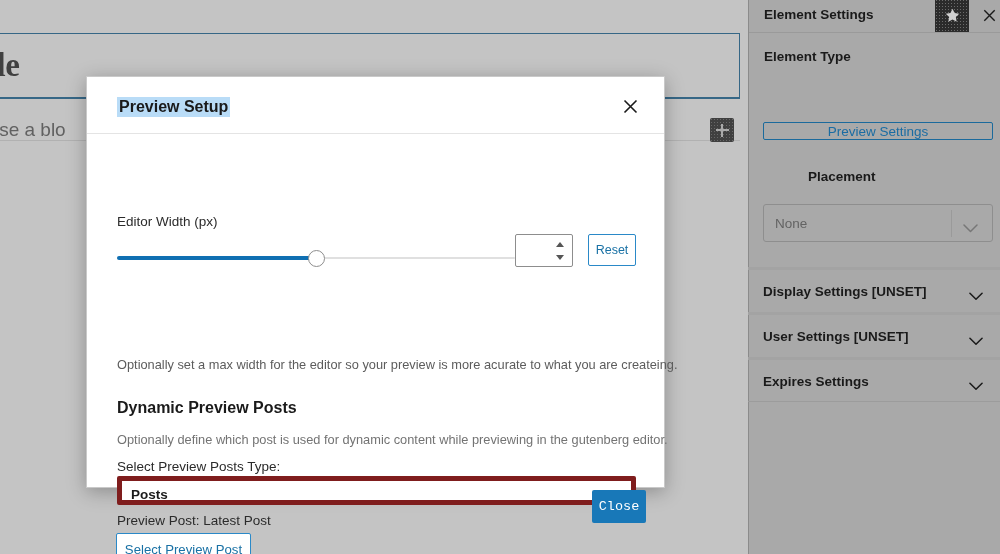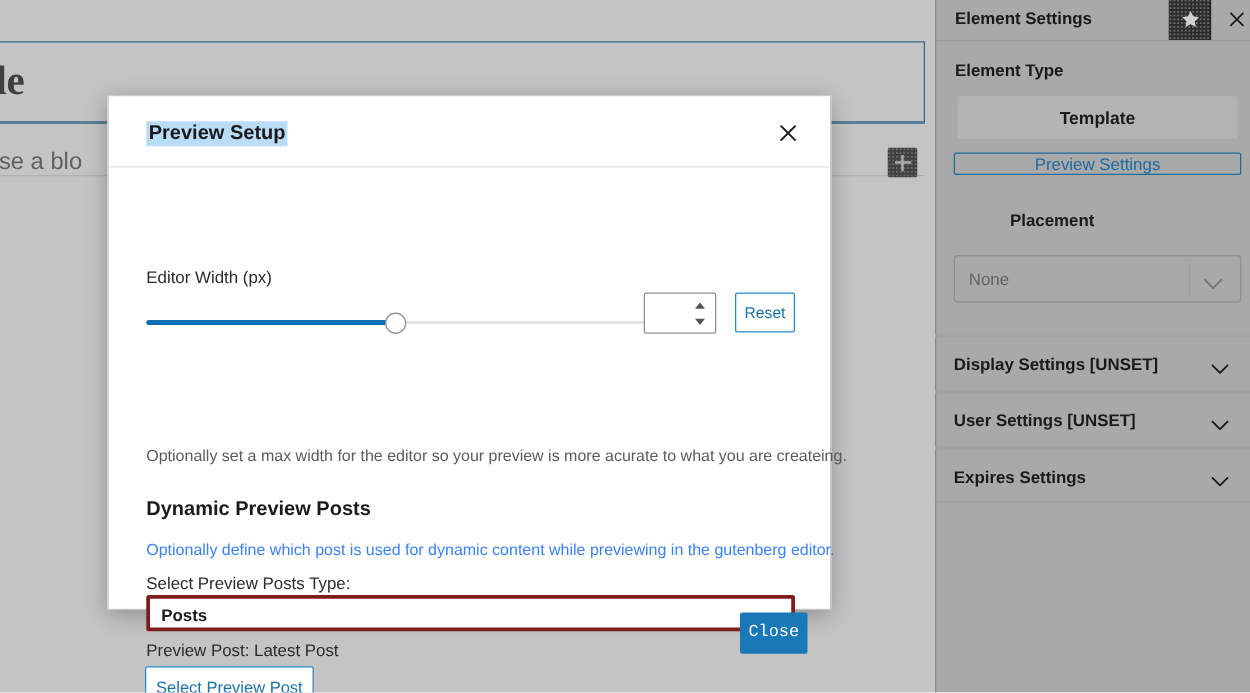--- a/index.html
+++ b/index.html
@@ -151,30 +151,30 @@
   .helper-text {
     position: absolute; left: 30px; top: 223px;
     font-size: 12.8px; color: #5c5c5c; white-space: nowrap;
   }
   .section-head {
     position: absolute; left: 30px; top: 265px;
     font-size: 16px; font-weight: 700; color: #1a1a1a;
   }
   .section-desc {
     position: absolute; left: 30px; top: 298px;
-    font-size: 12.8px; color: #3b82f6; white-space: nowrap;
+    font-size: 12.8px; color: #737373; white-space: nowrap;
   }
   .select-label {
     position: absolute; left: 30px; top: 325px;
     font-size: 13.5px; color: #2b2b2b;
   }
   .select-box {
     position: absolute; left: 30px; top: 342px;
     width: 519px; height: 29px;
-    border: 3px solid #7f1d1d; border-radius: 2px;
+    border: 5px solid #7f1d1d; border-radius: 2px;
     background: #fff;
   }
   .select-box .sel-val {
     position: absolute; left: 9px; top: 6px;
     font-size: 13.5px; font-weight: 700; color: #1a1a1a;
   }
   .select-box .chev {
     position: absolute; right: 9px; top: 10px;
   }
   .preview-post-text {
@@ -376,21 +376,20 @@
         <svg width="13" height="13" viewBox="0 0 15 15" aria-hidden="true">
           <path d="M1.5 1.5 L13.5 13.5 M13.5 1.5 L1.5 13.5" stroke="#1a1a1a" stroke-width="1.6" fill="none"></path>
         </svg>
       </button>
     </div>
 
     <div class="sb-label elem-type-label">Element Type</div>
     <div class="sb-label placement-label">Placement</div>
   </div>
 
-  <button class="template-btn">Template</button>
 
   <button class="preview-settings-btn">Preview Settings</button>
 
   <div class="placement-select">
     <div class="pv">None</div>
     <div class="div"></div>
     <span class="chev">
       <svg width="15" height="9" viewBox="0 0 15 9" aria-hidden="true">
         <path d="M1 1 L7.5 7.5 L14 1" stroke="#777" stroke-width="1.5" fill="none" stroke-linecap="round" stroke-linejoin="round"></path>
       </svg>

